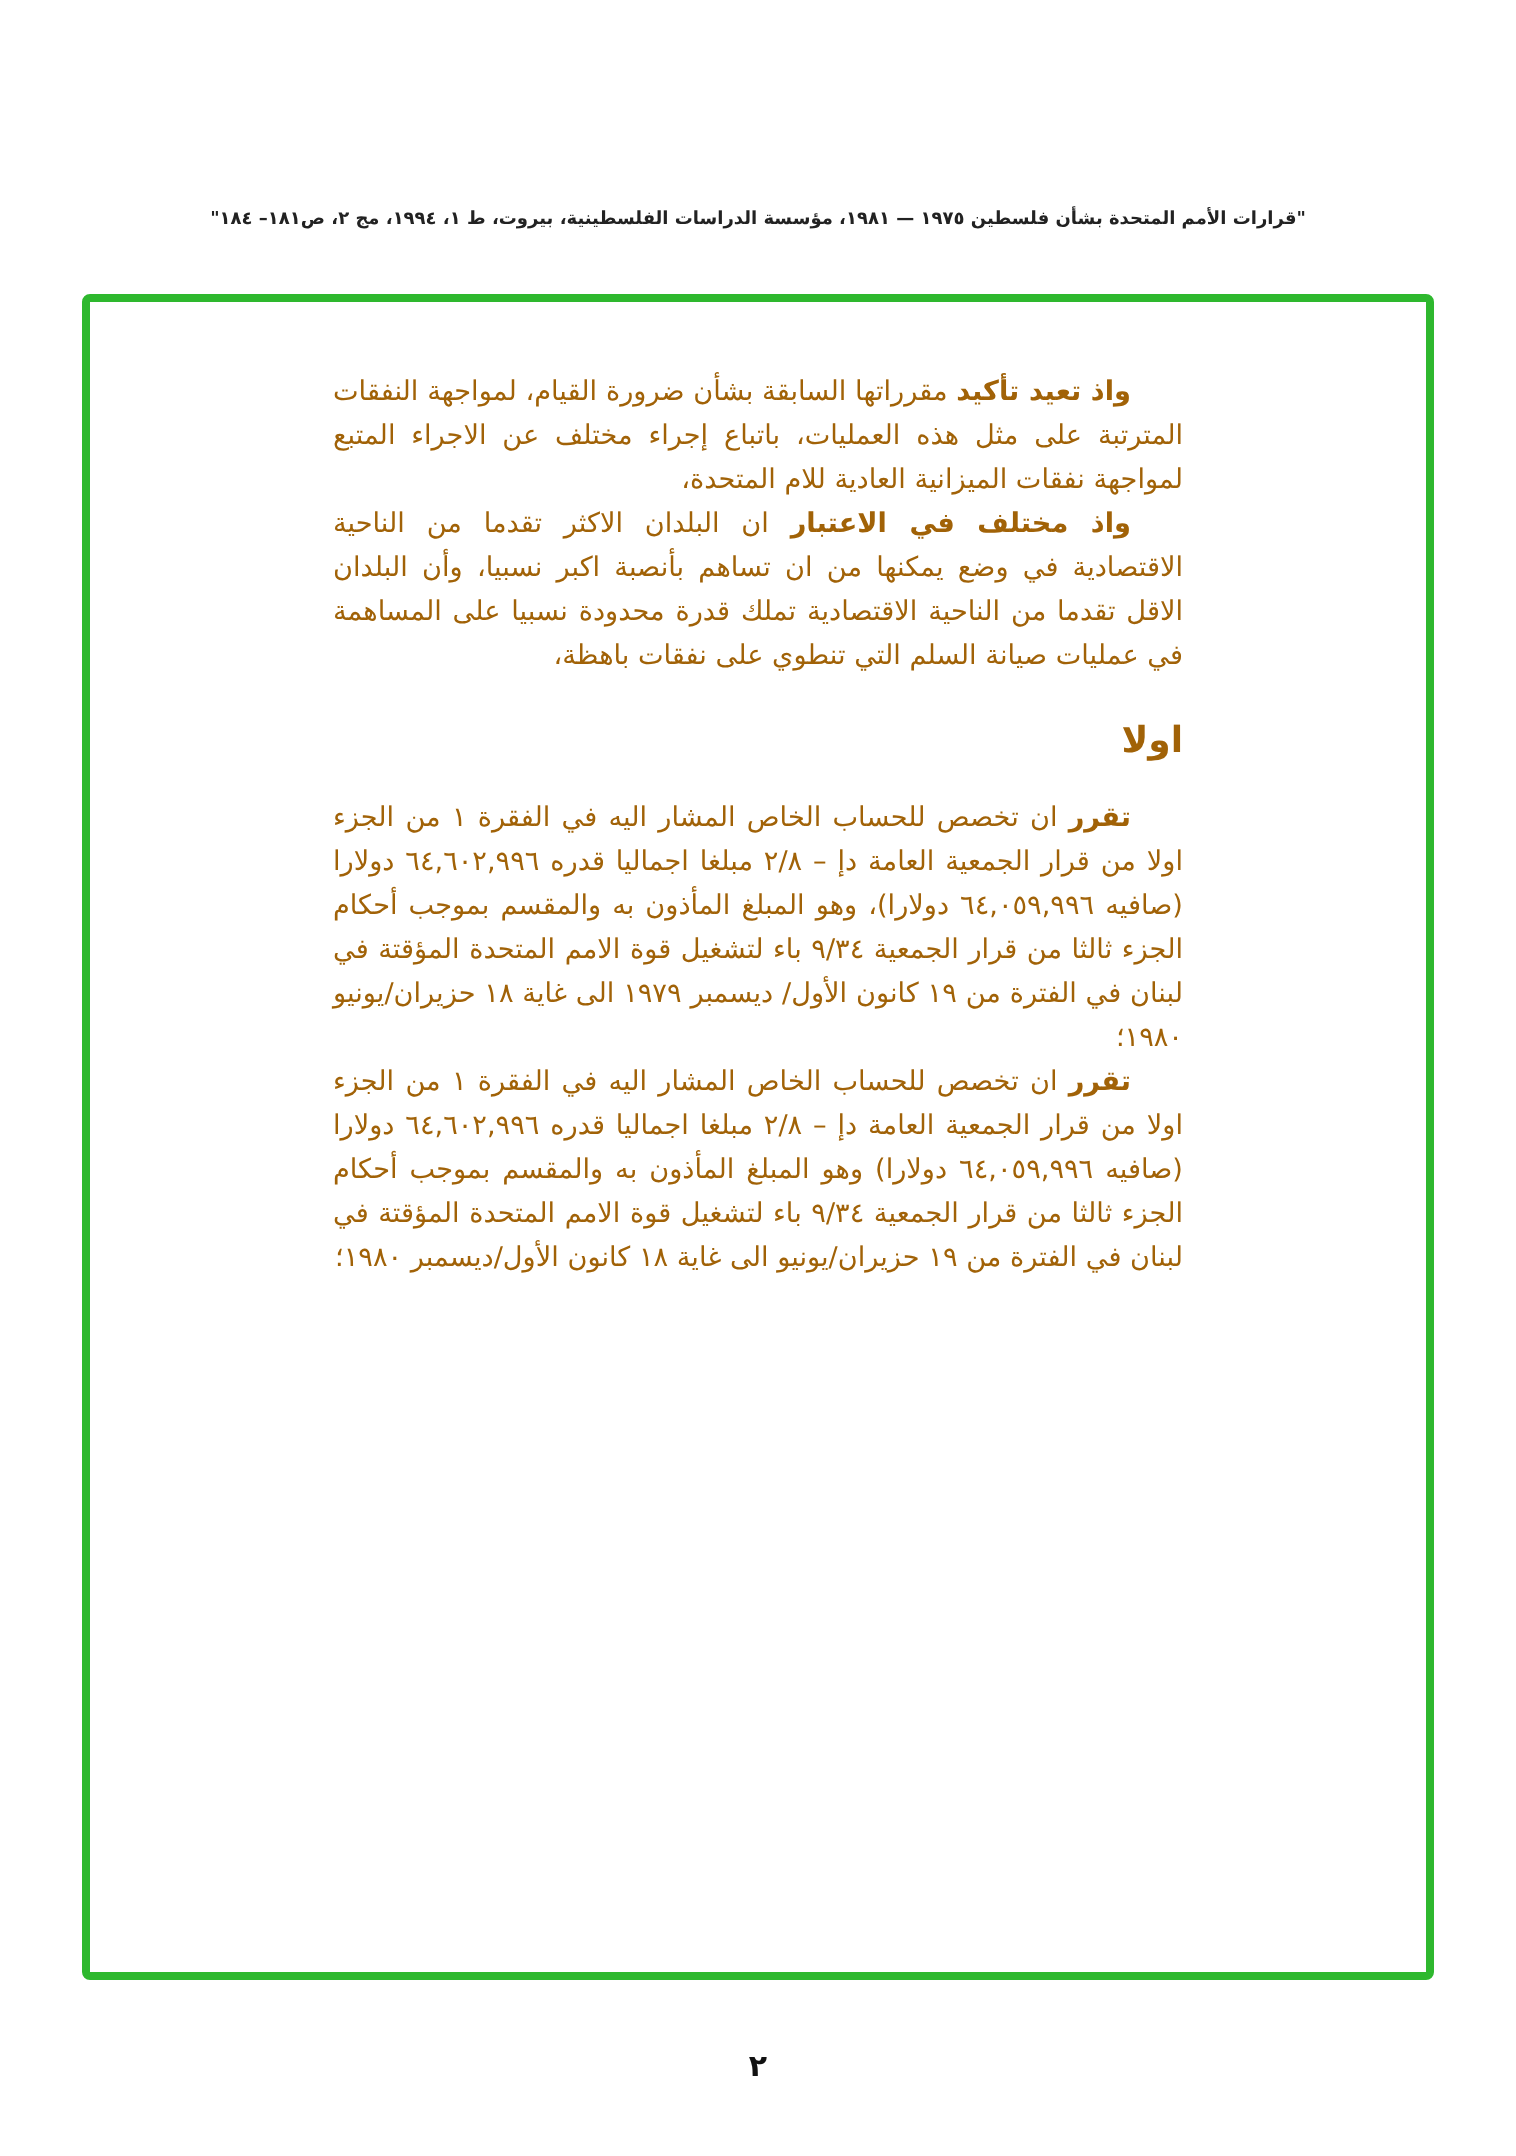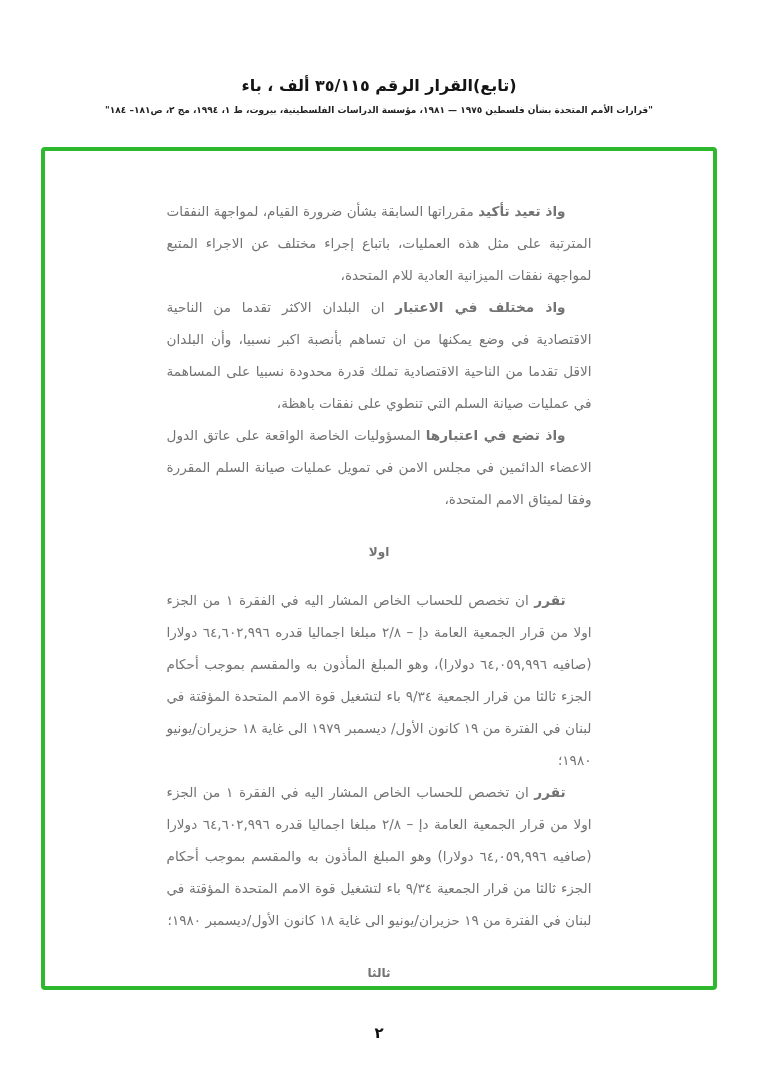--- a/index.html
+++ b/index.html
@@ -44,76 +44,72 @@
     left: 41px;
     width: 668px;   
     height: 835px;
     border: 4px solid #2eb82e;
     border-radius: 4px;
     background: #ffffff;
   }
   .text-col {
     direction: rtl;
     width: 425px;
-    margin: 44px auto 0 auto;
+    margin: 34px auto 0 auto;
     text-align: justify;
     font-size: 13.6px;
-    line-height: 32px;
-    color: #737373;
+    line-height: 22px;
+    color: #a16207;
   }
   .para {
     margin: 0;
     text-indent: 26px;
   }
   .para .lead {
     font-weight: bold;
   }
   .sec-heading {
     margin: 21px 0 16px 0;
-    text-align: center;
-    font-size: 12px;
+    font-size: 18px;
     font-weight: bold;
   }
   .page-number {
     position: absolute;
     top: 1024px;
     left: 0;
     width: 100%;
     text-align: center;
     font-size: 15px;
     font-weight: bold;
     color: #111111;
   }
 </style>
 </head>
 <body>
 
 <div class="sheet">
 
-  <div class="doc-title">(تابع)القرار الرقم  ٣٥/١١٥ ألف ، باء</div>
 
   <div class="doc-source">"قرارات الأمم المتحدة بشأن فلسطين ١٩٧٥ — ١٩٨١، مؤسسة الدراسات الفلسطينية، بيروت، ط ١، ١٩٩٤، مج ٢، ص١٨١– ١٨٤"</div>
 
   <div class="green-frame" style="border-color: rgb(46, 184, 46);">
     <div class="text-col">
 
       <p class="para"><span class="lead">واذ تعيد تأكيد</span><span> مقرراتها السابقة بشأن ضرورة القيام، لمواجهة النفقات المترتبة على مثل هذه العمليات، باتباع إجراء مختلف عن الاجراء المتبع لمواجهة نفقات الميزانية العادية للام المتحدة،</span></p>
 
       <p class="para"><span class="lead">واذ مختلف في الاعتبار</span><span> ان البلدان الاكثر تقدما من الناحية الاقتصادية في وضع يمكنها من ان تساهم بأنصبة اكبر نسبيا، وأن البلدان الاقل تقدما من الناحية الاقتصادية تملك قدرة محدودة نسبيا على المساهمة في عمليات صيانة السلم التي تنطوي على نفقات باهظة،</span></p>
 
-      <p class="para"><span class="lead">واذ تضع في اعتبارها</span><span> المسؤوليات الخاصة الواقعة على عاتق الدول الاعضاء الدائمين في مجلس الامن في تمويل عمليات صيانة السلم المقررة وفقا لميثاق الامم المتحدة،</span></p>
 
       <div class="sec-heading">اولا</div>
 
       <p class="para"><span class="lead">تقرر</span><span> ان تخصص للحساب الخاص المشار اليه في الفقرة ١ من الجزء اولا من قرار الجمعية العامة دإ – ٢/٨ مبلغا اجماليا قدره ٦٤,٦٠٢,٩٩٦ دولارا (صافيه ٦٤,٠٥٩,٩٩٦ دولارا)، وهو المبلغ المأذون به والمقسم بموجب أحكام الجزء ثالثا من قرار الجمعية ٩/٣٤ باء لتشغيل قوة الامم المتحدة المؤقتة في لبنان في الفترة من ١٩ كانون الأول/ ديسمبر ١٩٧٩ الى غاية ١٨ حزيران/يونيو ١٩٨٠؛</span></p>
 
 
       <p class="para"><span class="lead">تقرر</span><span> ان تخصص للحساب الخاص المشار اليه في الفقرة ١ من الجزء اولا من قرار الجمعية العامة دإ – ٢/٨ مبلغا اجماليا قدره ٦٤,٦٠٢,٩٩٦ دولارا (صافيه ٦٤,٠٥٩,٩٩٦ دولارا) وهو المبلغ المأذون به والمقسم بموجب أحكام الجزء ثالثا من قرار الجمعية ٩/٣٤ باء لتشغيل قوة الامم المتحدة المؤقتة في لبنان في الفترة من ١٩ حزيران/يونيو الى غاية ١٨ كانون الأول/ديسمبر ١٩٨٠؛</span></p>
 
-      <div class="sec-heading">ثالثا</div>
 
 
     </div>
   </div>
 
   <div class="page-number">٢</div>
 
 </div>
 
 </body></html>

